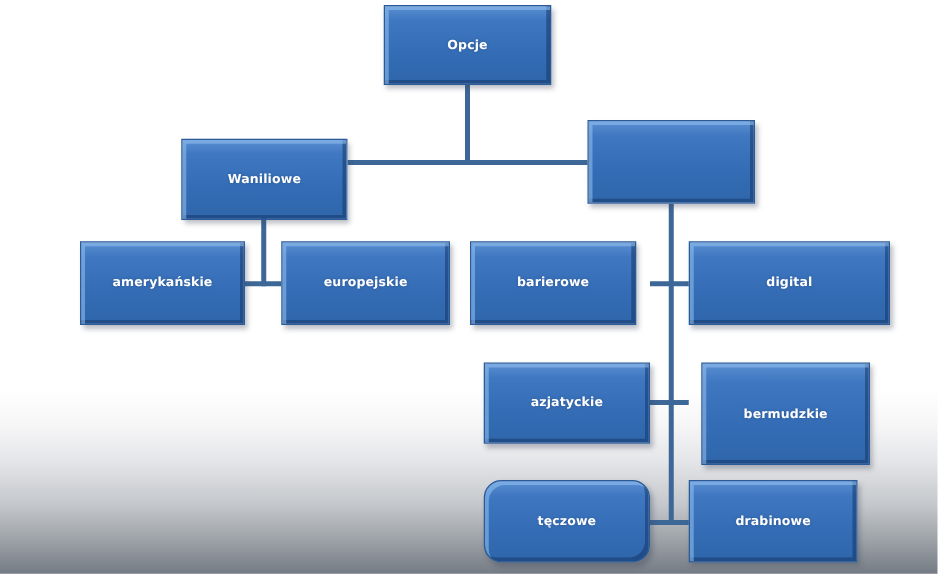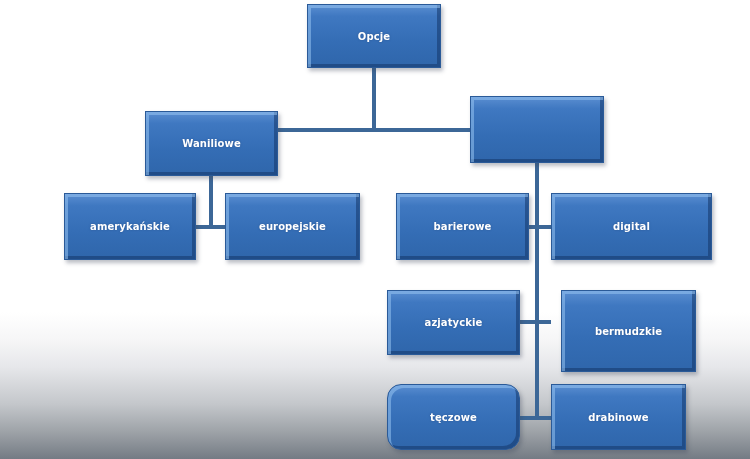--- a/index.html
+++ b/index.html
@@ -49,21 +49,21 @@
 </div>
 
 <div class="node" style="left:64px; top:193px; width:132px; height:67px;">
   <span>amerykańskie</span>
 </div>
 
 <div class="node" style="left:225px; top:193px; width:135px; height:67px;">
   <span>europejskie</span>
 </div>
 
-<div class="node" style="left:396px; top:193px; width:133px; height:67px;">
+<div class="node" style="left:376px; top:193px; width:133px; height:67px;">
   <span>barierowe</span>
 </div>
 
 <div class="node" style="left:551px; top:193px; width:161px; height:67px;">
   <span>digital</span>
 </div>
 
 <div class="node" style="left:387px; top:290px; width:133px; height:65px;">
   <span>azjatyckie</span>
 </div>

